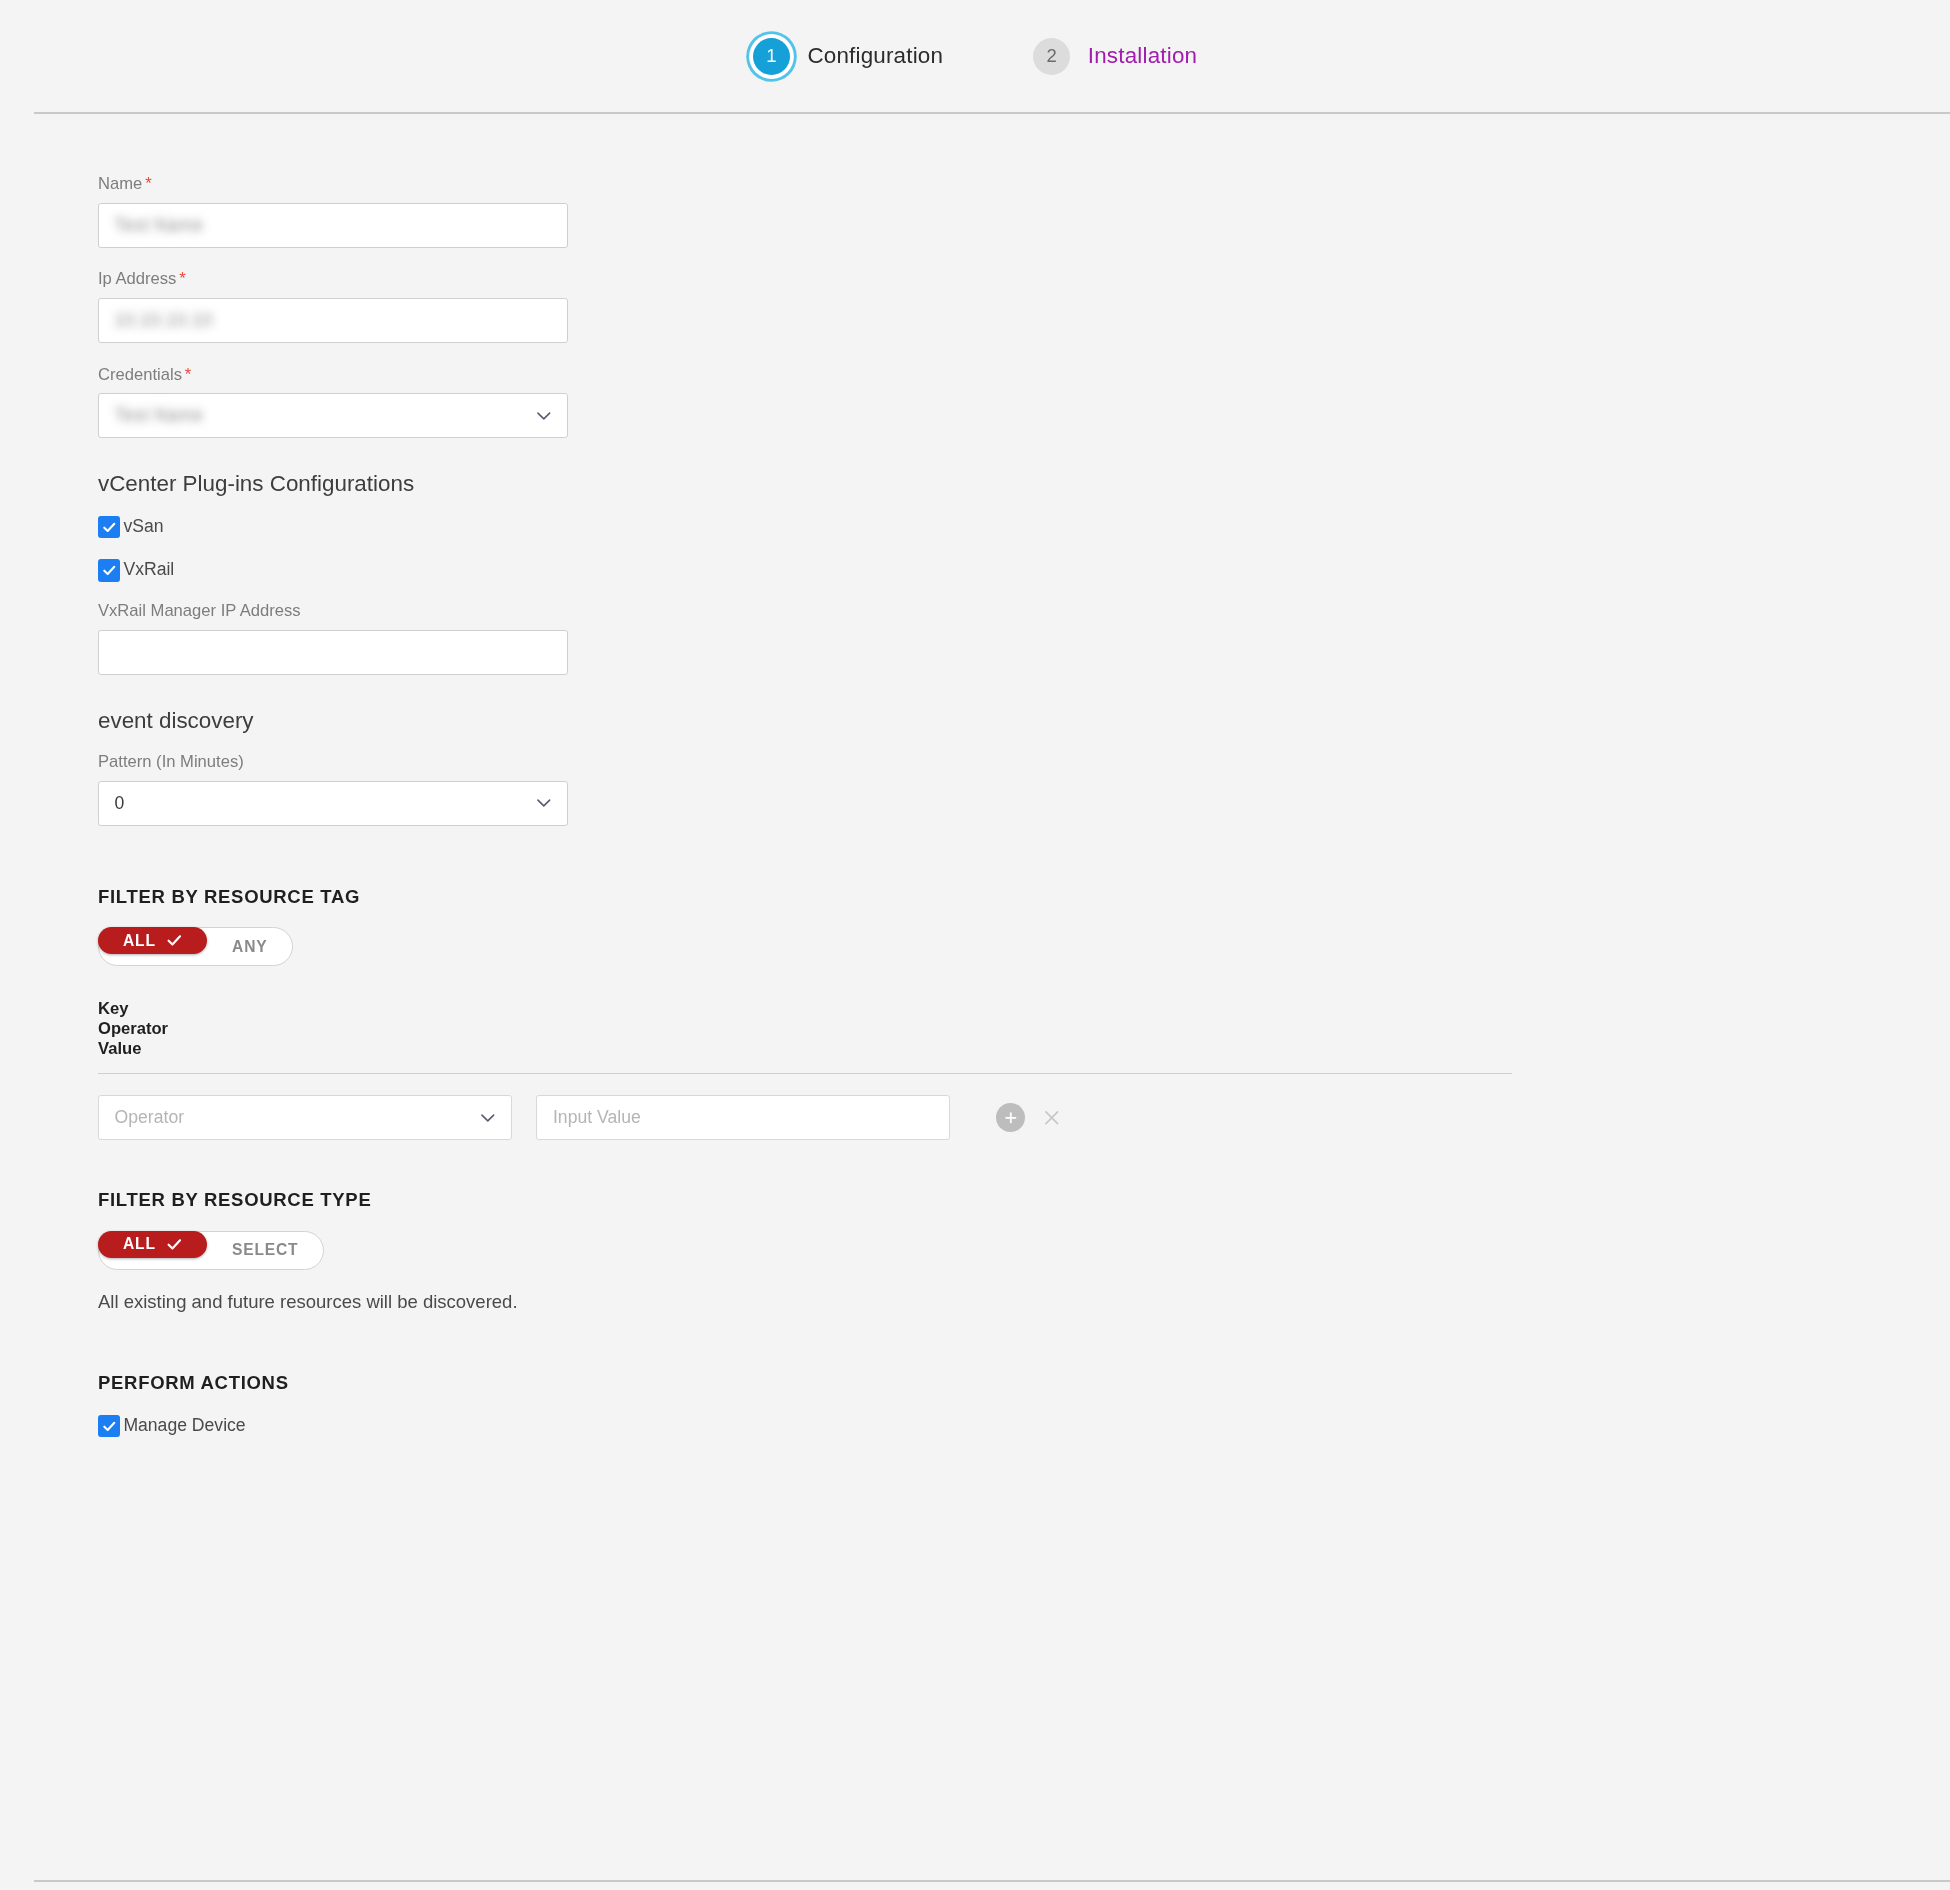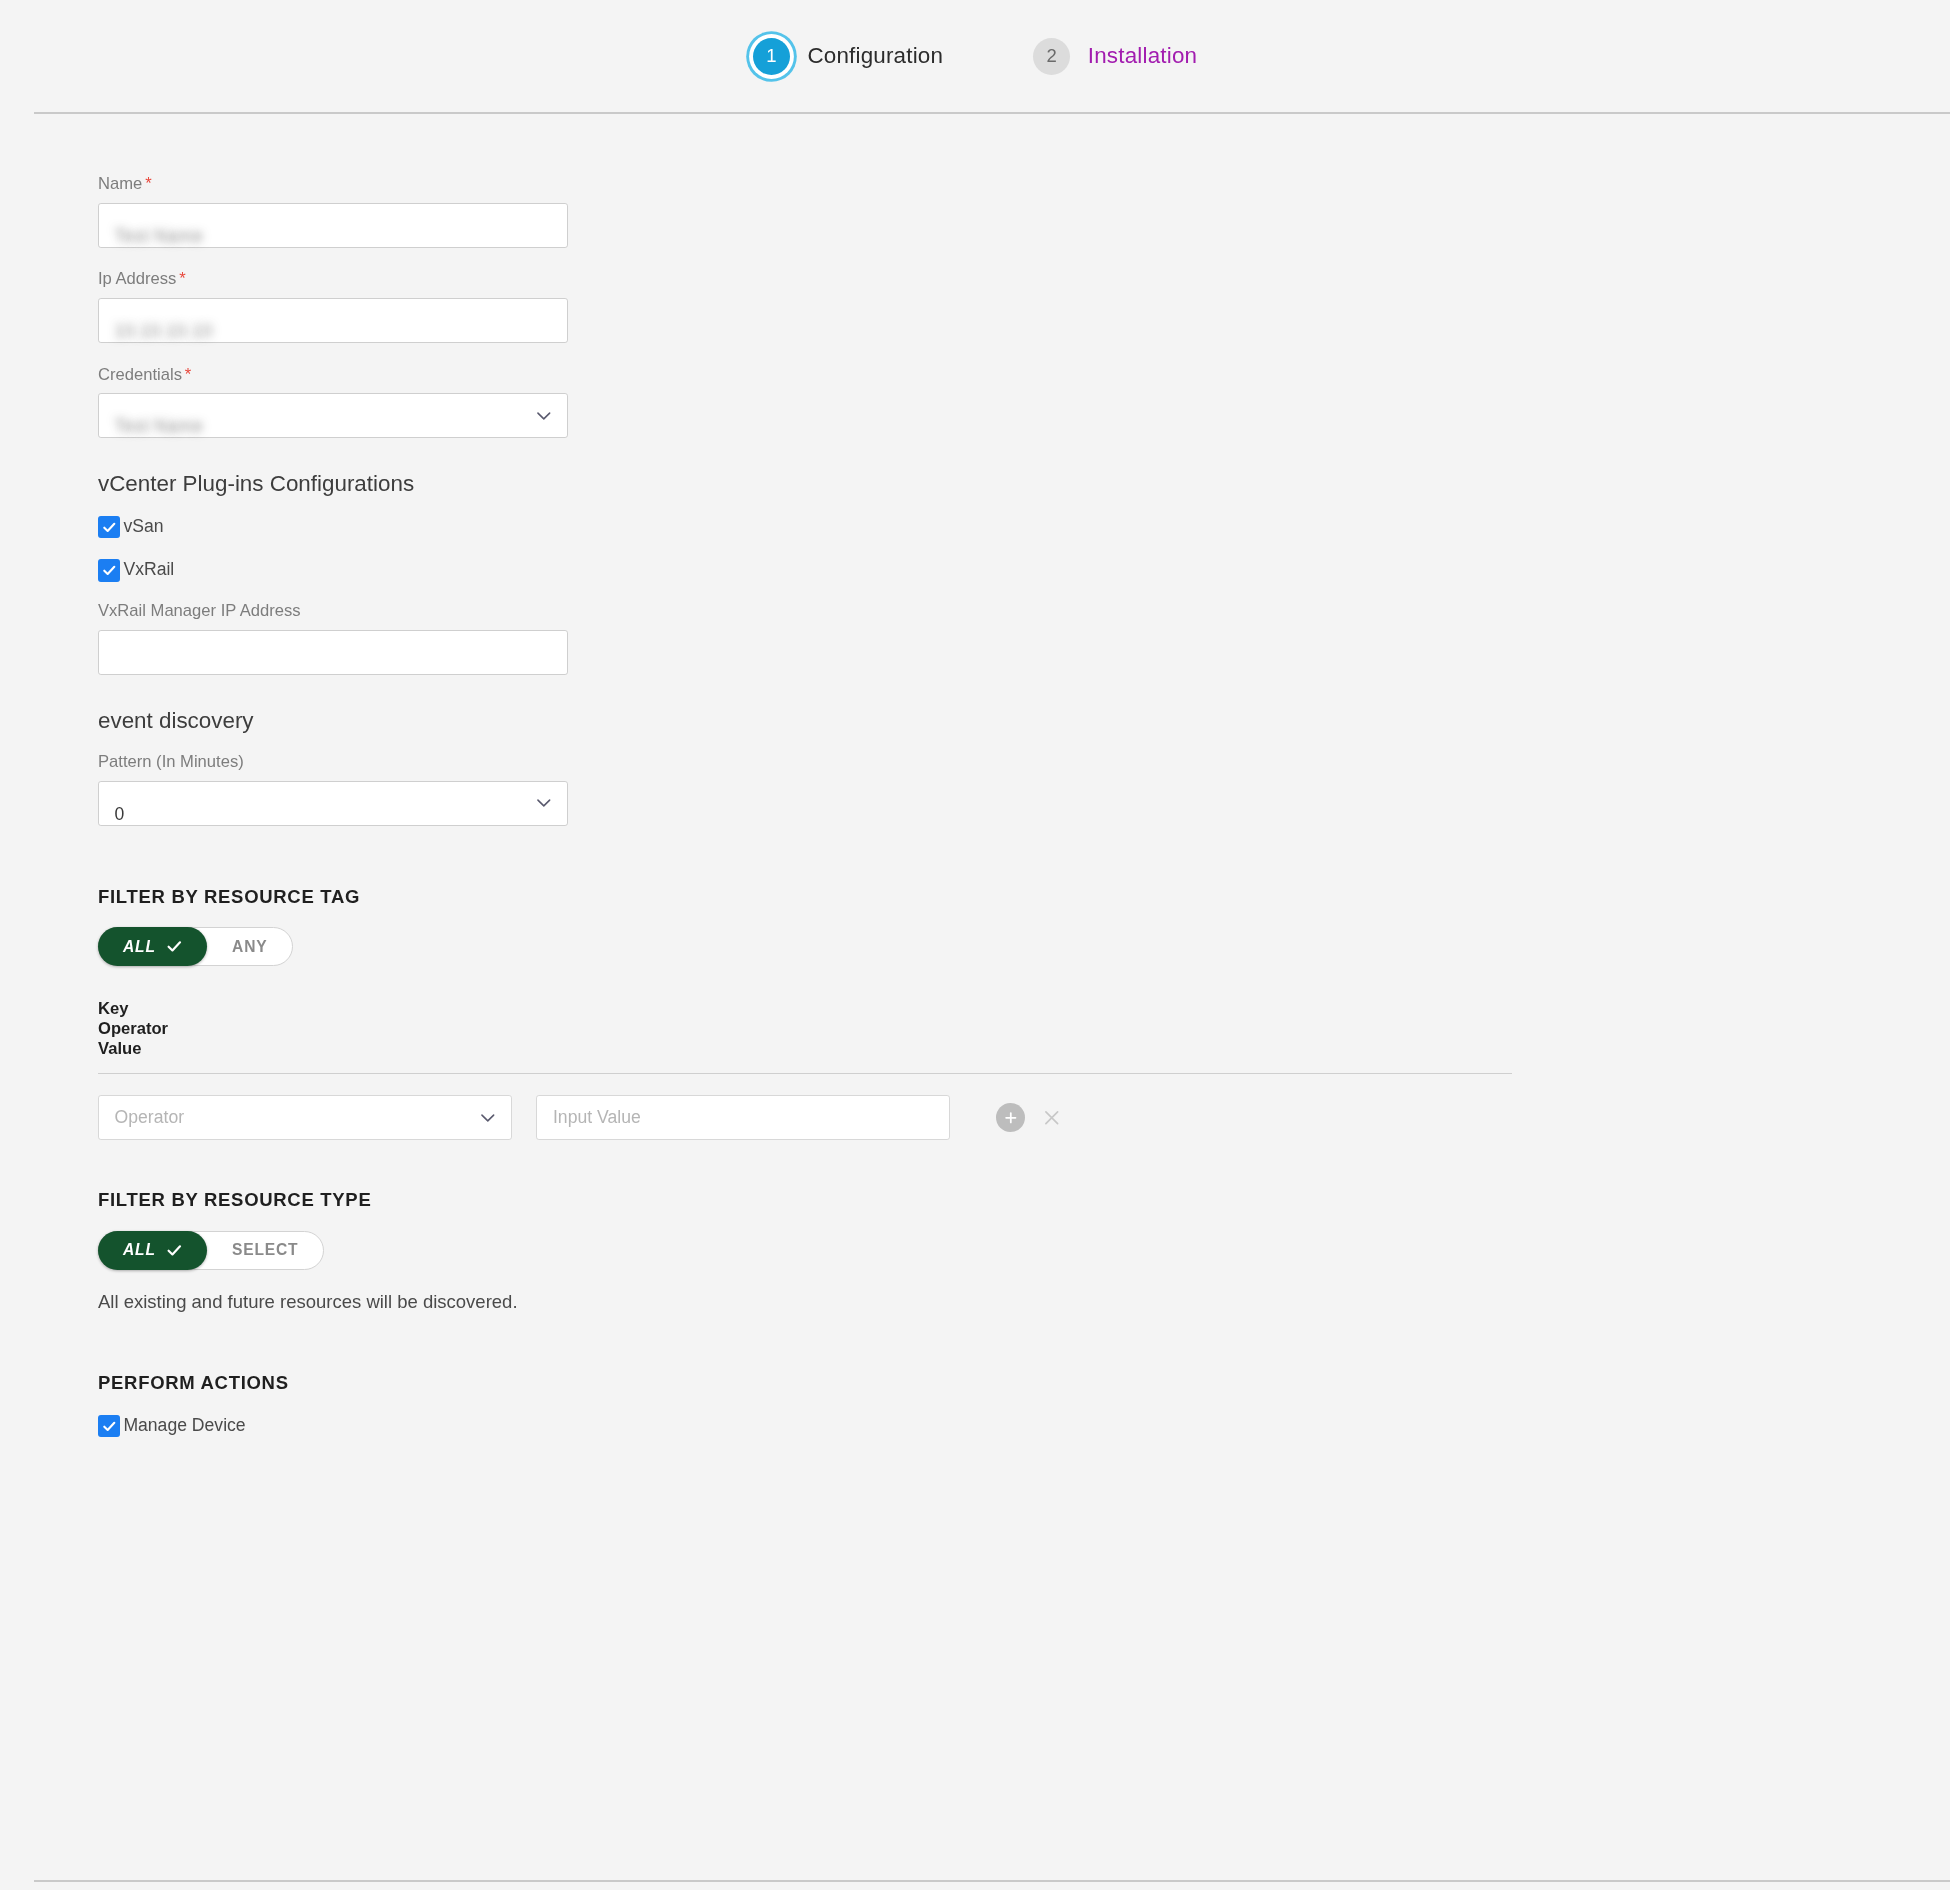--- a/index.html
+++ b/index.html
@@ -56,21 +56,21 @@
     font-size: 16.6px; color: #7d7d7d;
     margin-bottom: 8.8px; display: block;
   }
   .req { color: #e8483c; margin-left: 2.9px; }
 
   .input-box {
     width: 470px; height: 45px;
     background: #fff;
     border: 1px solid #cfcfcf;
     border-radius: 2.9px;
-    display: flex; align-items: flex-end;
+    display: flex; align-items: center;
     padding: 0 15.6px;
     position: relative;
   }
   .input-box.select { padding-right: 41px; }
   .input-value { font-size: 17.6px; color: #3a3a3a; }
   .blurred {
     color: transparent;
     text-shadow: 0 0 8.8px rgba(120,120,120,0.85);
     user-select: none;
     font-size: 17.6px;
@@ -123,26 +123,25 @@
     display: flex; align-items: center; justify-content: center;
     gap: 9.8px;
     padding: 0 25px;
     font-size: 15.6px; font-weight: bold;
     letter-spacing: 0.8px;
     color: #8a8a8a;
     border-radius: 21.5px;
     white-space: nowrap;
   }
   .pill-seg.active {
-    background: #14532d;
+    background: #b91c1c;
     color: #fff;
     box-shadow: 0 1px 2.9px rgba(0,0,0,.30);
     margin: -1px 0 -1px -1px;
-    height: 39px;
-    font-style: italic;
+    height: 27px;
   }
   .pill-seg .tick svg { display: block; }
 
   
   .filter-table { margin-top: 33px; width: 1414px; }
   .filter-head {
     display: flex;
     font-size: 16.6px; font-weight: bold; color: #1f1f1f;
     padding-bottom: 13.7px;
     border-bottom: 1px solid #cfcfcf;

